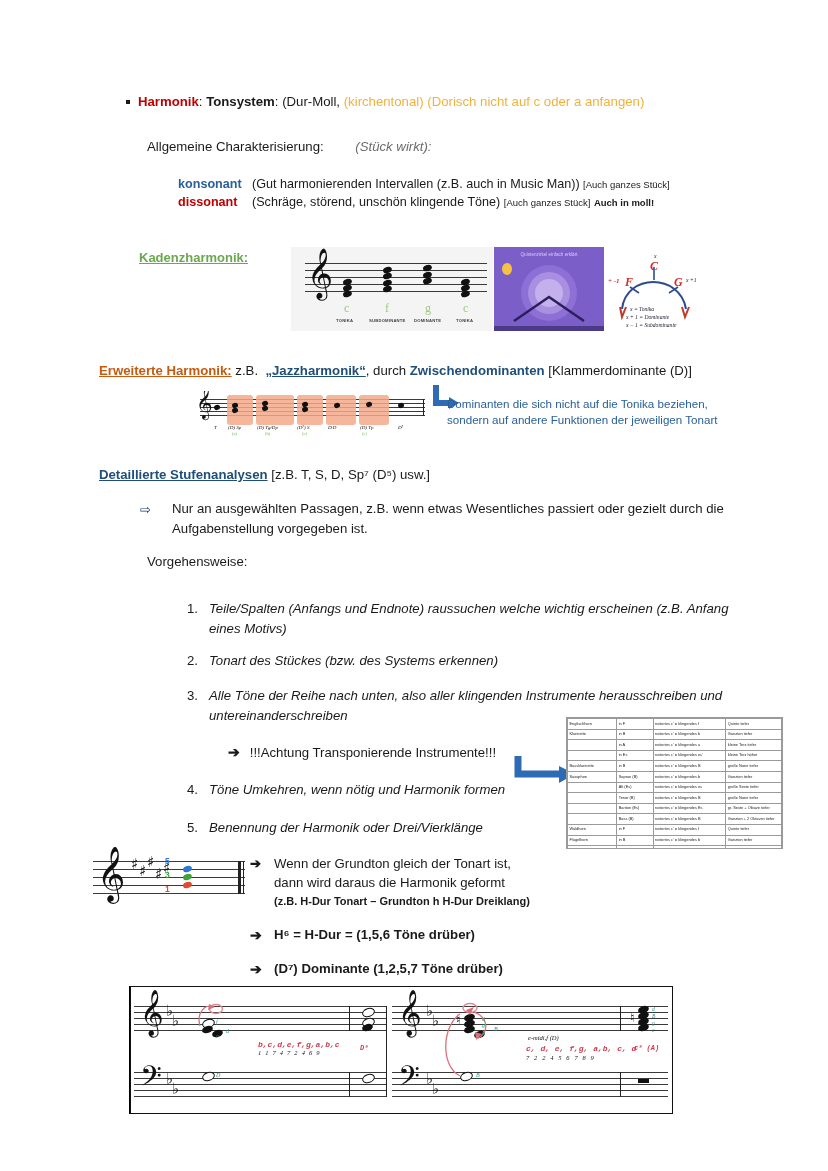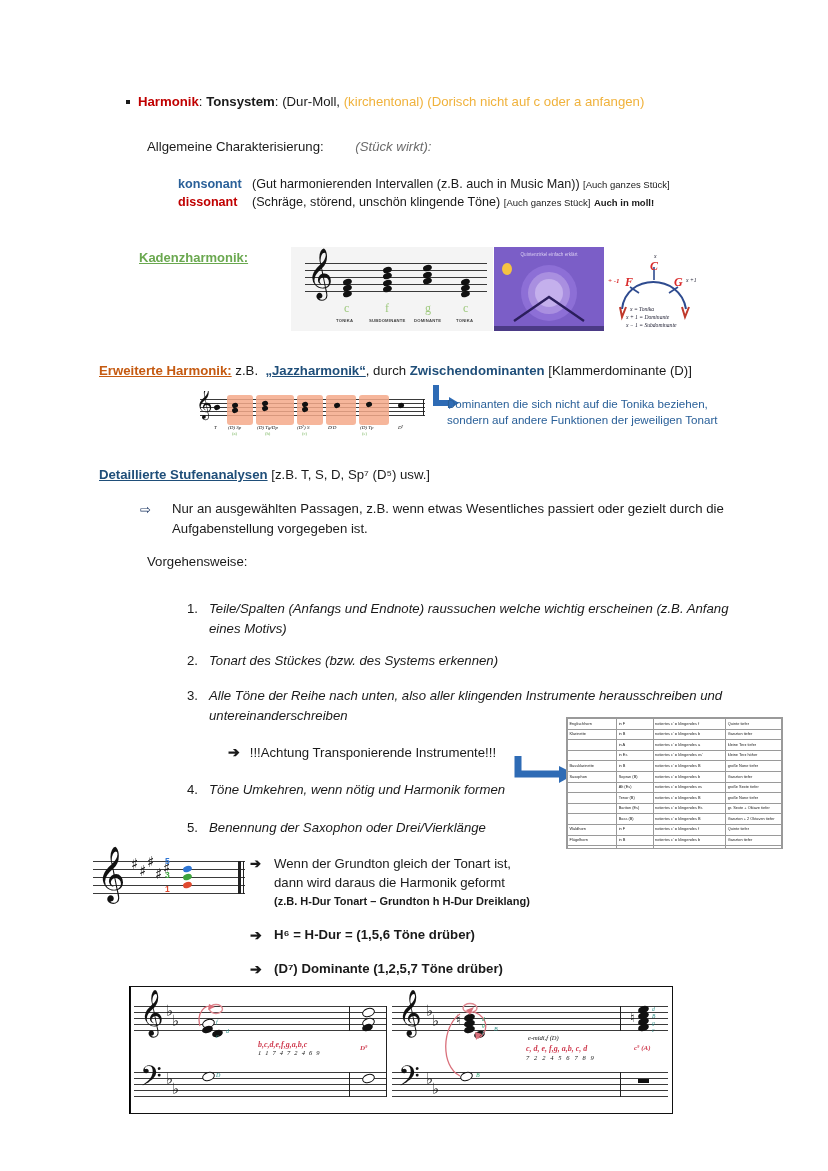--- a/index.html
+++ b/index.html
@@ -319,21 +319,21 @@
     font-family: "Liberation Sans", sans-serif;
   }
   .c-blue { color: #2e75d4; }
   .c-green{ color: #3ea33e; }
   .c-red  { color: #e04a2f; }
 
   
   .bt-red {
     position: absolute;
     color: #cf3b4f;
-    font-family: Liberation Serif, serif;
+    font-family: Liberation Mono, monospace;
     font-style: italic;
     font-weight: bold;
     white-space: nowrap;
   }
   .bt-black {
     position: absolute;
     color: #111;
     font-family: "Liberation Serif", serif;
     font-style: italic;
     white-space: nowrap;
@@ -519,21 +519,21 @@
   <div class="step" id="step3">
     <span class="num">3.</span>
     <span class="body">Alle Töne der Reihe nach unten, also aller klingenden Instrumente herausschreiben und untereinanderschreiben</span>
   </div>
   <div class="step" id="step4">
     <span class="num">4.</span>
     <span class="body">Töne Umkehren, wenn nötig und Harmonik formen</span>
   </div>
   <div class="step" id="step5">
     <span class="num">5.</span>
-    <span class="body">Benennung der Saxophon oder Drei/Vierklänge</span>
+    <span class="body">Benennung der Harmonik oder Drei/Vierklänge</span>
   </div>
 
   <div class="arrow-note" id="note-achtung">
     <span class="glyph">➔</span><span>!!!Achtung Transponierende Instrumente!!!</span>
   </div>
 
   <svg class="abs" id="elbow-2" viewBox="0 0 62 30">
     <path d="M5,0 L5,18 L48,18" fill="none" stroke="#2e6bb5" stroke-width="7"></path>
     <polygon points="46,10 62,18 46,27" fill="#2e6bb5"></polygon>
   </svg>

